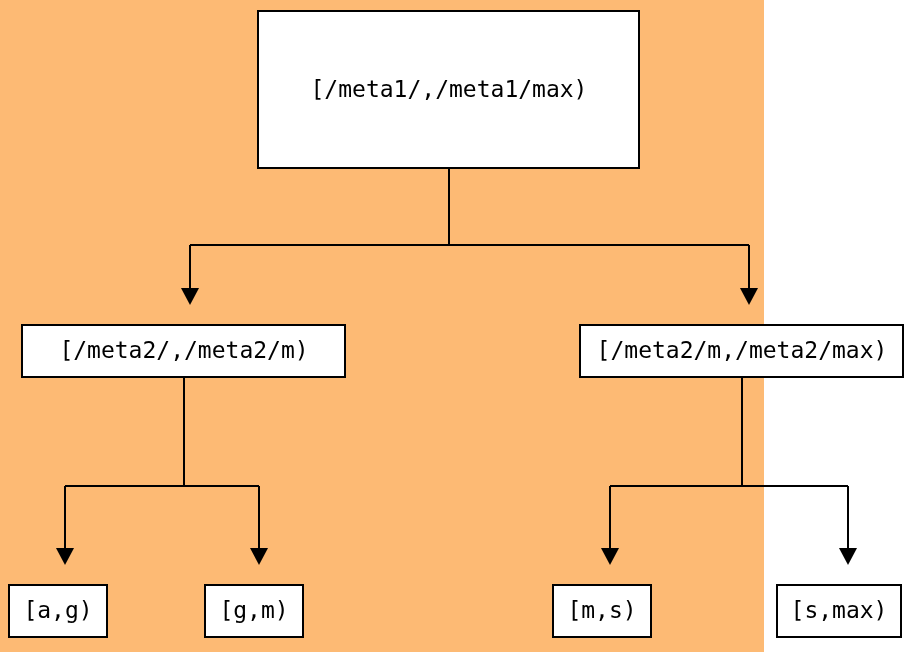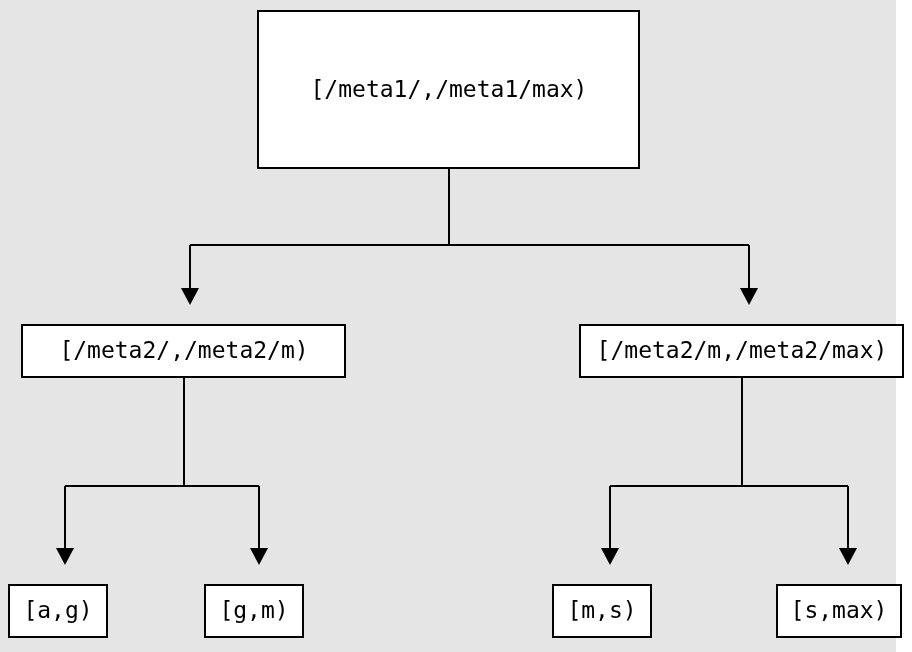--- a/index.html
+++ b/index.html
@@ -8,23 +8,23 @@
     background: #ffffff;
   }
   body {
     width: 912px;
     height: 652px;
     font-family: "DejaVu Sans Mono", "Liberation Mono", monospace;
     overflow: hidden;
   }
   #diagram-root {
     position: relative;
-    width: 896px;
+    width: 764px;
     height: 652px;
-    background: #e5e5e5;
+    background: #fdba74;
   }
   svg.tree-canvas {
     position: absolute;
     top: 0;
     left: 0;
     width: 912px;
     height: 652px;
     display: block;
   }
   .node-box {

